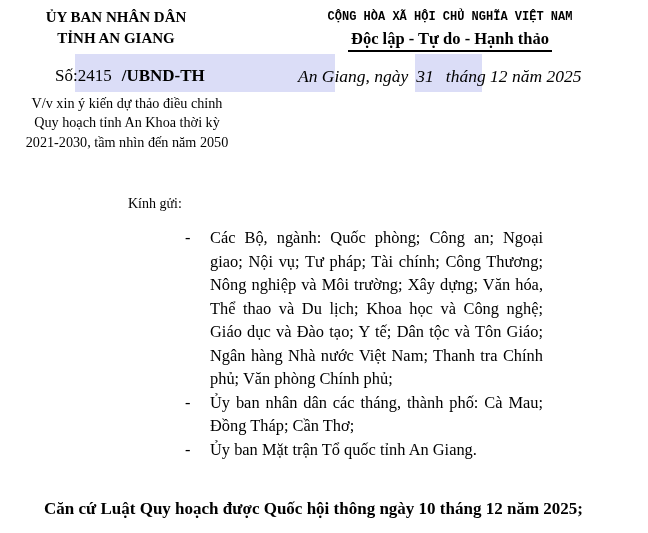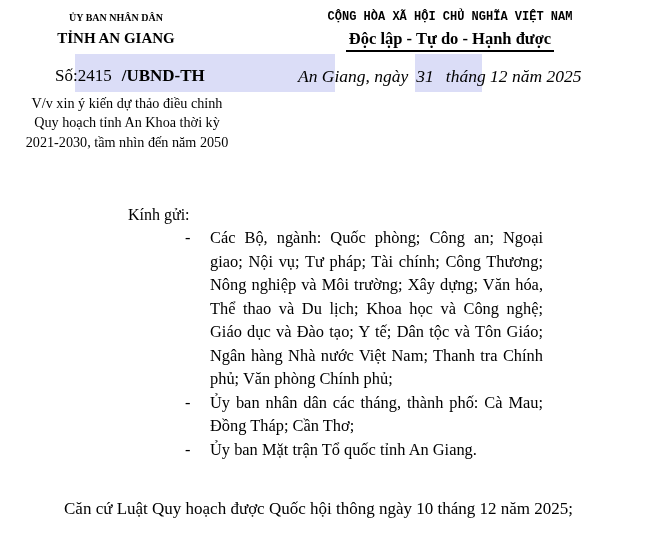--- a/index.html
+++ b/index.html
@@ -2,21 +2,21 @@
 <html><head>
 <meta charset="utf-8">
 <style>
   html,body{margin:0;padding:0;background:#fff;}
   .page{
     position:relative;width:648px;height:533px;background:#fff;overflow:hidden;
     font-family:"Liberation Serif","DejaVu Serif",serif;color:#000;
   }
   
   .hdr-left{position:absolute;left:30px;top:7px;width:172px;text-align:center;}
-  .hdr-left .l1{font-weight:bold;font-size:10px;line-height:21px;}
+  .hdr-left .l1{font-weight:bold;font-size:15px;line-height:21px;}
   .hdr-left .l2{font-weight:bold;font-size:15px;line-height:21px;}
   .hdr-left .bar{width:57px;height:3px;background:#4f4f4f;margin:5px auto 0 auto;}
   .hdr-right{position:absolute;left:266px;top:7px;width:368px;text-align:center;}
   .hdr-right .l1{font-weight:bold;font-size:12px;line-height:21px;white-space:nowrap;font-family:Liberation Mono, monospace;}
   .hdr-right .l2{display:inline-block;font-weight:bold;font-size:16.5px;line-height:20px;
                  border-bottom:2px solid #000;padding:0 3px 1px 3px;margin-top:1px;white-space:nowrap;}
   
   .hl{position:absolute;top:54px;height:38px;background:#dbddf7;}
   .hl-a{left:75px;width:260px;}
   .hl-b{left:415px;width:67px;}
@@ -24,43 +24,43 @@
   .so-line{position:absolute;left:55px;top:64px;font-size:17px;line-height:24px;white-space:nowrap;}
   .so-line .suffix{margin-left:10px;font-weight:bold;}
   .date-line{position:absolute;left:298px;top:64px;font-size:17.5px;font-style:italic;
              line-height:24px;white-space:nowrap;}
   .date-line .day{margin-left:8px;}
   .date-line .rest{margin-left:12px;}
   
   .subject{position:absolute;left:2px;top:94px;width:250px;text-align:center;
            font-size:14.2px;line-height:19.3px;}
   
-  .salutation{position:absolute;left:128px;top:203px;font-size:16px;line-height:23px;}
+  .salutation{position:absolute;left:128px;top:192px;font-size:14px;line-height:23px;}
   .recipients{position:absolute;left:185px;top:226px;width:358px;}
   .recipient{display:flex;align-items:flex-start;}
   .recipient .dash{width:25px;flex:0 0 25px;font-size:16.4px;line-height:23.5px;}
   .recipient p{margin:0;width:333px;font-size:16.4px;line-height:23.5px;
                text-align:justify;text-justify:inter-word;}
-  .body-par{position:absolute;left:0;top:497px;width:640px;padding-left:64px;
-            font-size:17px;line-height:24px;box-sizing:border-box;}
+  .body-par{position:absolute;left:0;top:497px;width:640px;padding-left:44px;
+            font-size:17px;line-height:24px;box-sizing:border-box;font-weight:bold;}
 </style>
 </head>
 <body>
 
 <div class="page">
 
   <div class="hdr-left">
     <div class="l1">ỦY BAN NHÂN DÂN</div>
     <div class="l2">TỈNH AN GIANG</div>
     <div class="bar"></div>
   </div>
 
   <div class="hdr-right">
     <div class="l1">CỘNG HÒA XÃ HỘI CHỦ NGHĨA VIỆT NAM</div>
-    <span class="l2">Độc lập - Tự do - Hạnh được</span>
+    <span class="l2">Độc lập - Tự do - Hạnh thảo</span>
   </div>
 
   <div class="hl hl-a"></div>
   <div class="hl hl-b"></div>
 
   <div class="so-line">
     <span>Số:</span><span>2415</span><span class="suffix">/UBND-TH</span>
   </div>
 
   <div class="date-line">

